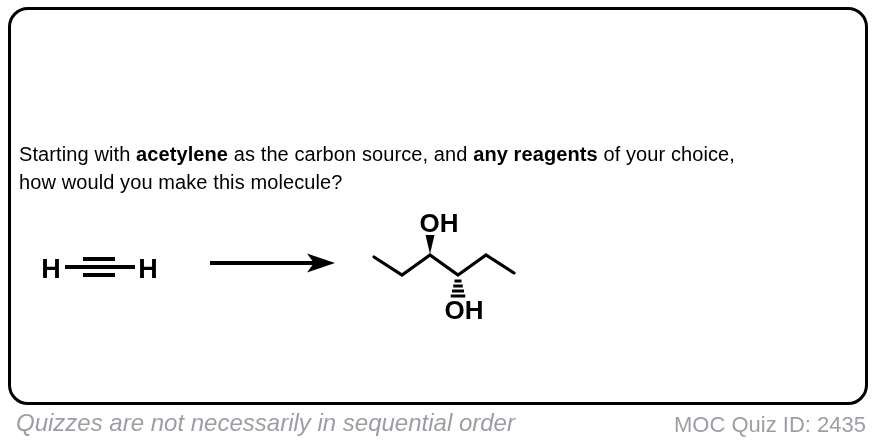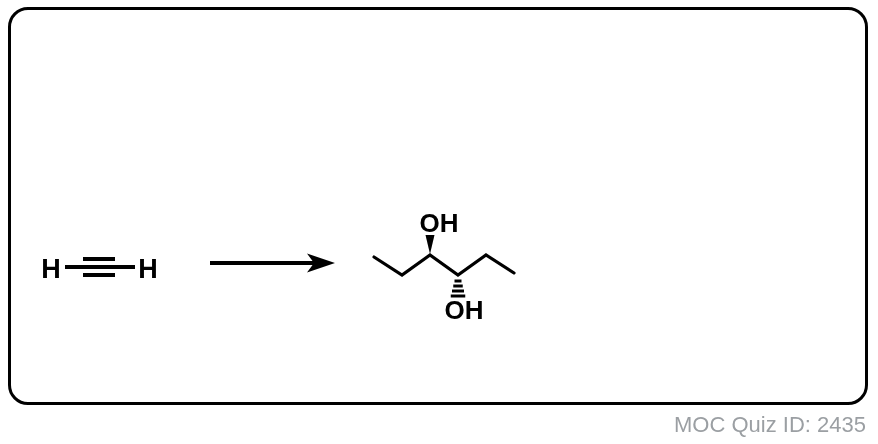--- a/index.html
+++ b/index.html
@@ -64,20 +64,21 @@
     text-align: right;
   }
 </style>
 </head>
 <body>
 
 <div class="stage">
 
   <div class="card"></div>
 
+  <p class="question"><span>Starting with </span><b>acetylene</b><span> as the carbon source, and </span><b>any reagents</b><span> of your choice,</span><br><span>how would you make this molecule?</span></p>
 
   <svg class="scheme-svg svg-acetylene" width="145" height="50" viewBox="0 0 145 50">
     <text class="atom-label" x="21" y="38" font-size="27" text-anchor="middle">H</text>
     <text class="atom-label" x="118" y="38" font-size="27" text-anchor="middle">H</text>
     <g stroke="#000000" stroke-width="4">
       <line x1="35" y1="27" x2="105" y2="27"></line>
       <line x1="53" y1="19" x2="85" y2="19"></line>
       <line x1="53" y1="35" x2="85" y2="35"></line>
     </g>
   </svg>
@@ -93,15 +94,16 @@
     <text class="atom-label" x="84" y="32" font-size="26" text-anchor="middle">OH</text>
     <g stroke="#000000" stroke-width="3">
       <line x1="99.5" y1="81" x2="106.5" y2="81"></line>
       <line x1="98.25" y1="86" x2="107.75" y2="86"></line>
       <line x1="97" y1="91" x2="109" y2="91"></line>
       <line x1="95.75" y1="96" x2="110.25" y2="96"></line>
     </g>
     <text class="atom-label" x="109" y="119" font-size="26" text-anchor="middle">OH</text>
   </svg>
 
+  <div class="footnote">Quizzes are not necessarily in sequential order</div>
   <div class="quiz-id">MOC Quiz ID: 2435</div>
 
 </div>
 
 </body></html>

